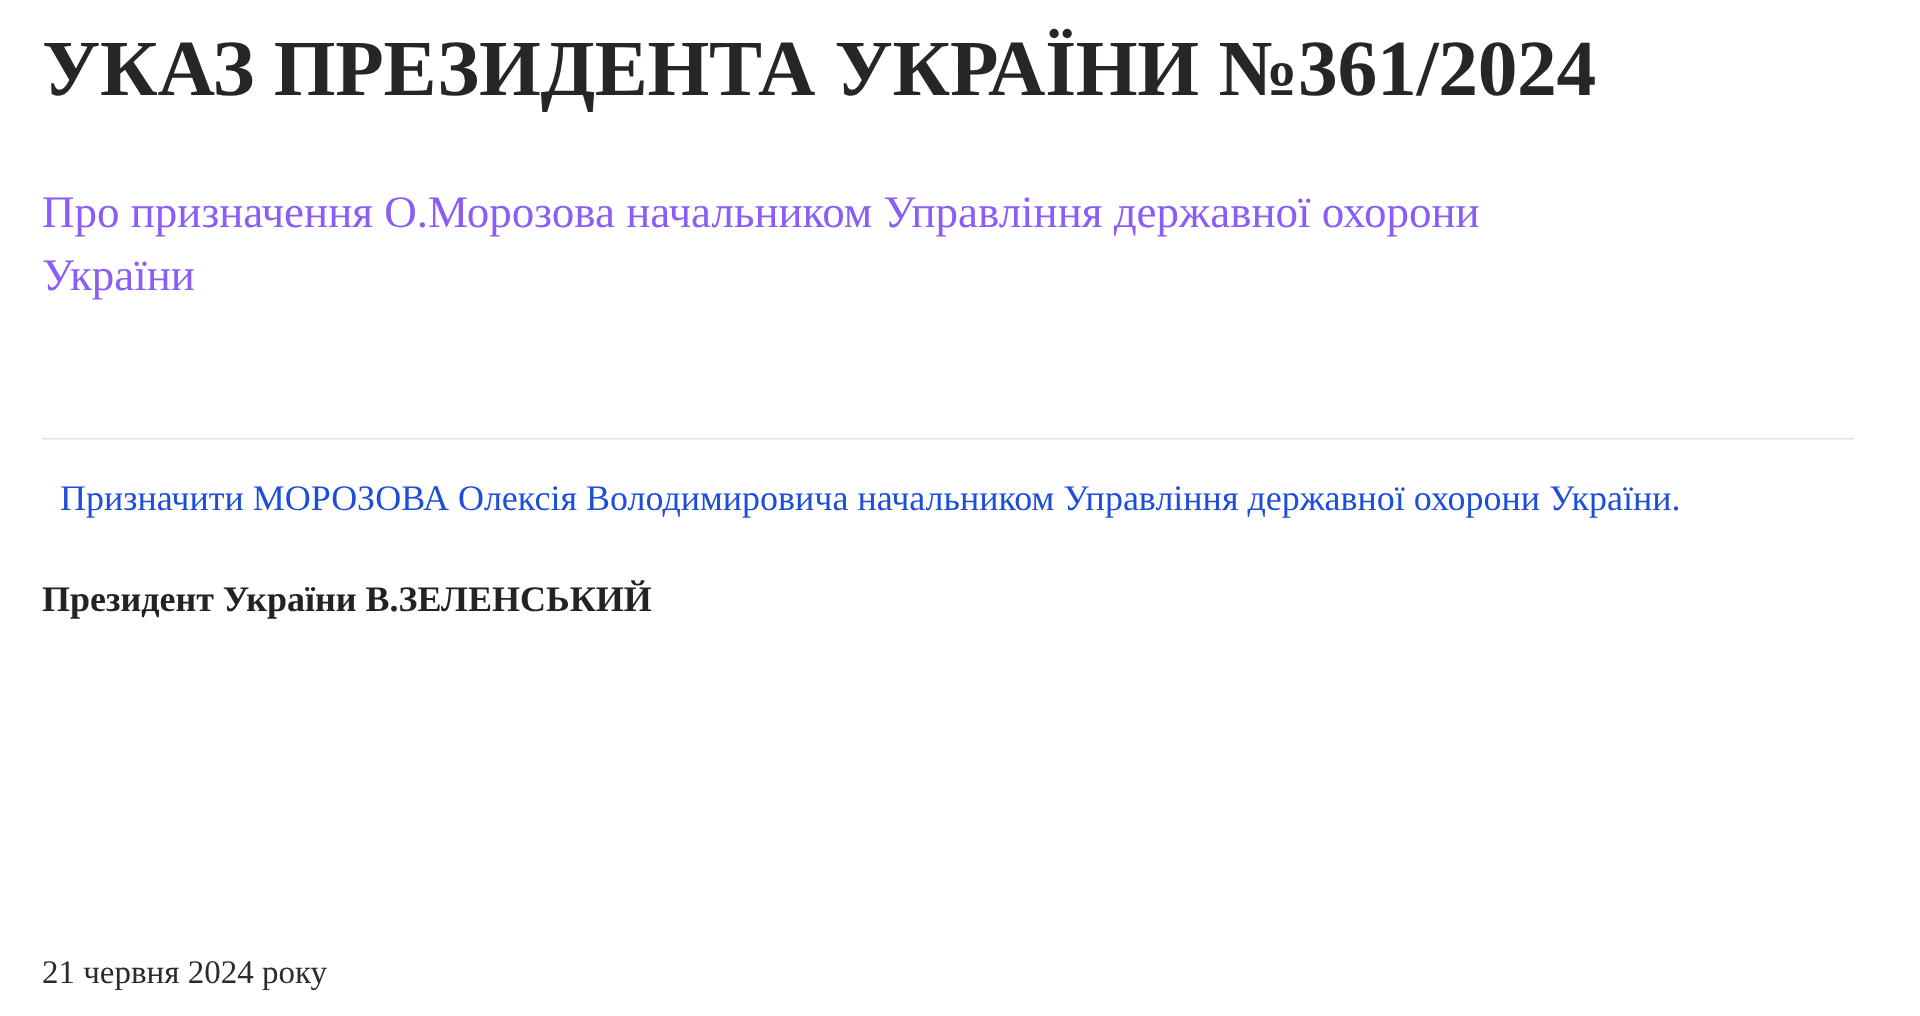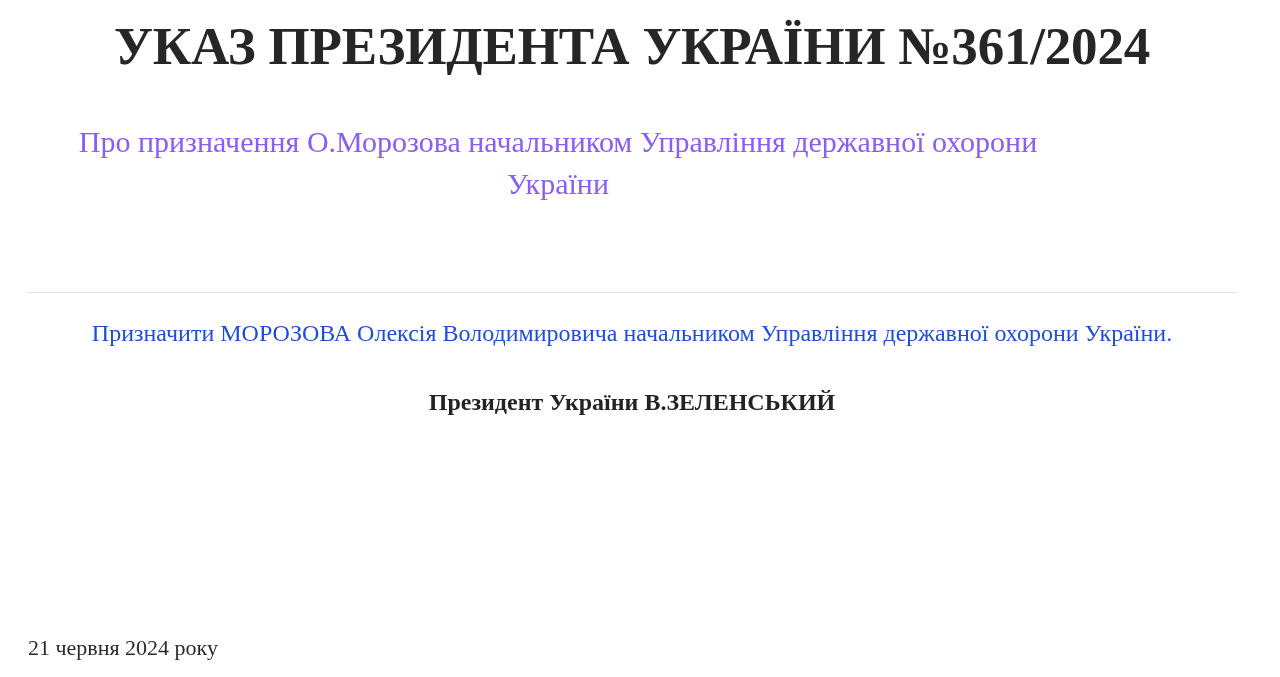--- a/index.html
+++ b/index.html
@@ -13,21 +13,20 @@
     font-family: "Liberation Serif", "DejaVu Serif", serif;
     color: #2b2b2b;
     overflow: hidden;
   }
   .page {
     width: 1280px;
     height: 677px;
     box-sizing: border-box;
     padding: 0 44px 0 28px;
     position: relative;
-    text-align: center;
   }
   .doc-title {
     font-size: 53px;
     line-height: 1.08;
     font-weight: 700;
     letter-spacing: -0.2px;
     margin: 0;
     padding-top: 18px;
     color: #262626;
     white-space: nowrap;
@@ -57,21 +56,21 @@
     font-size: 24px;
     line-height: 1.42;
     margin: 12px;
     max-width: 1210px;
     color: #1d4ed8;
   }
   .signature {
     font-size: 24px;
     line-height: 1.4;
     font-weight: 700;
-    margin: 14px;
+    margin: 0;
     padding-top: 22px;
     color: #232323;
   }
   .doc-date {
     font-size: 22px;
     line-height: 1.4;
     margin: 0;
     position: absolute;
     left: 28px;
     top: 633px;

